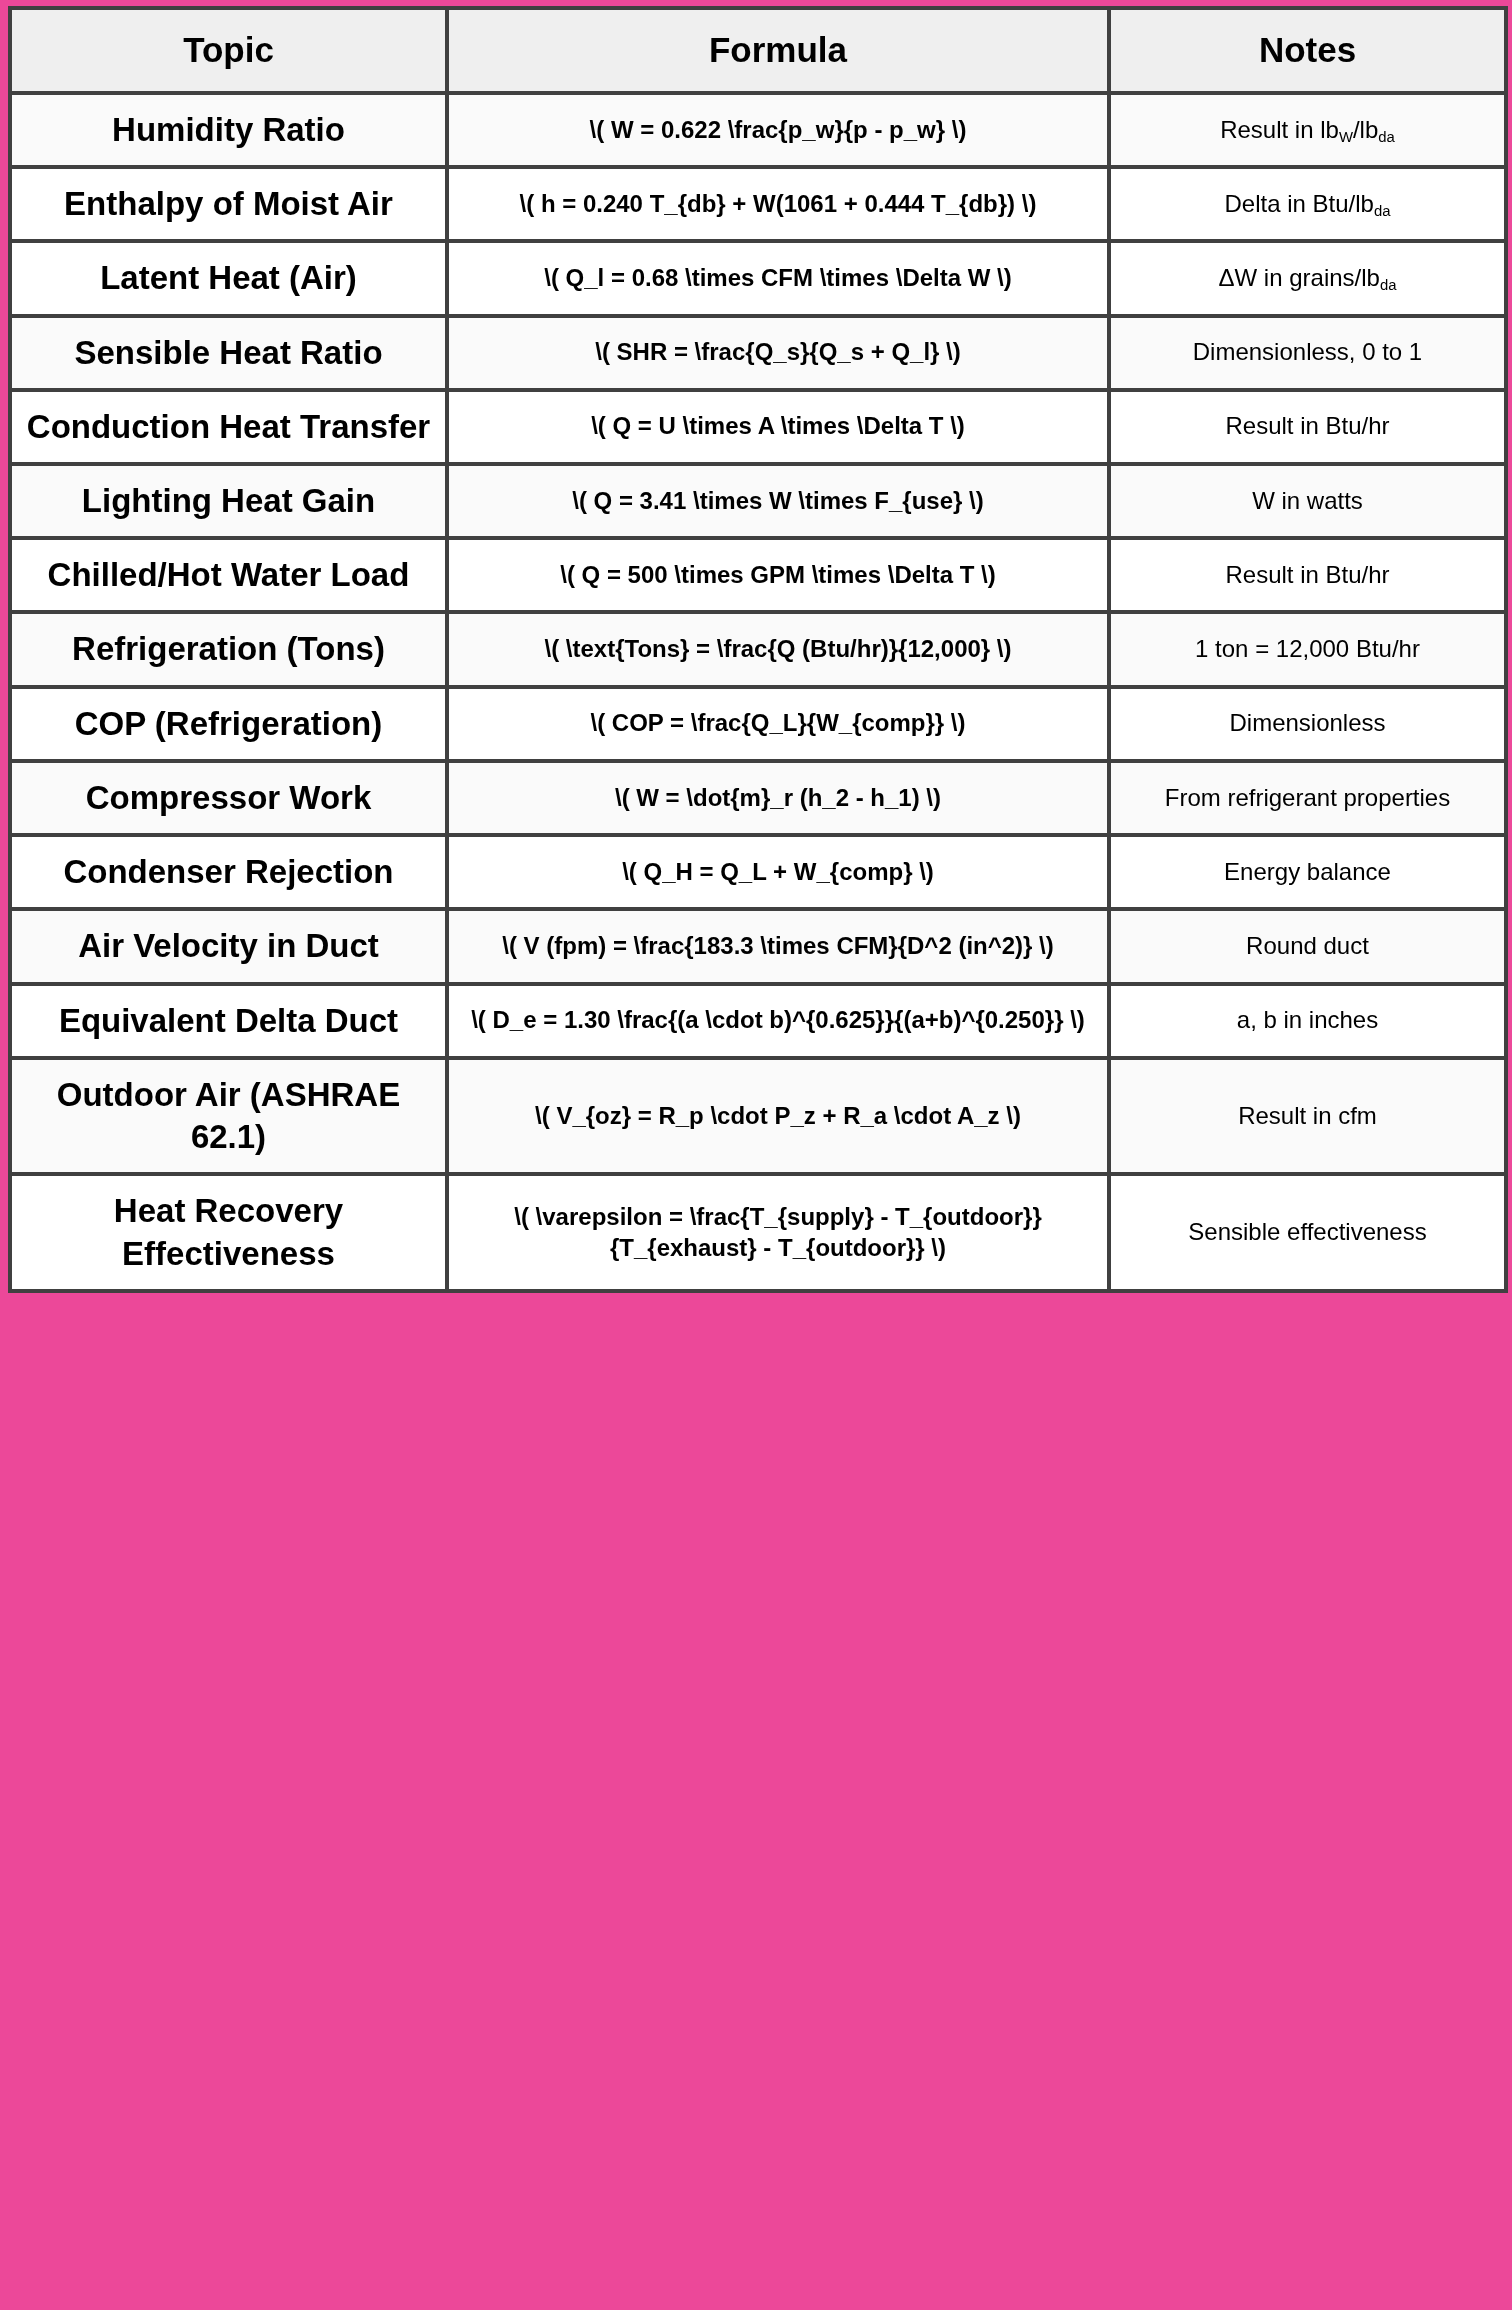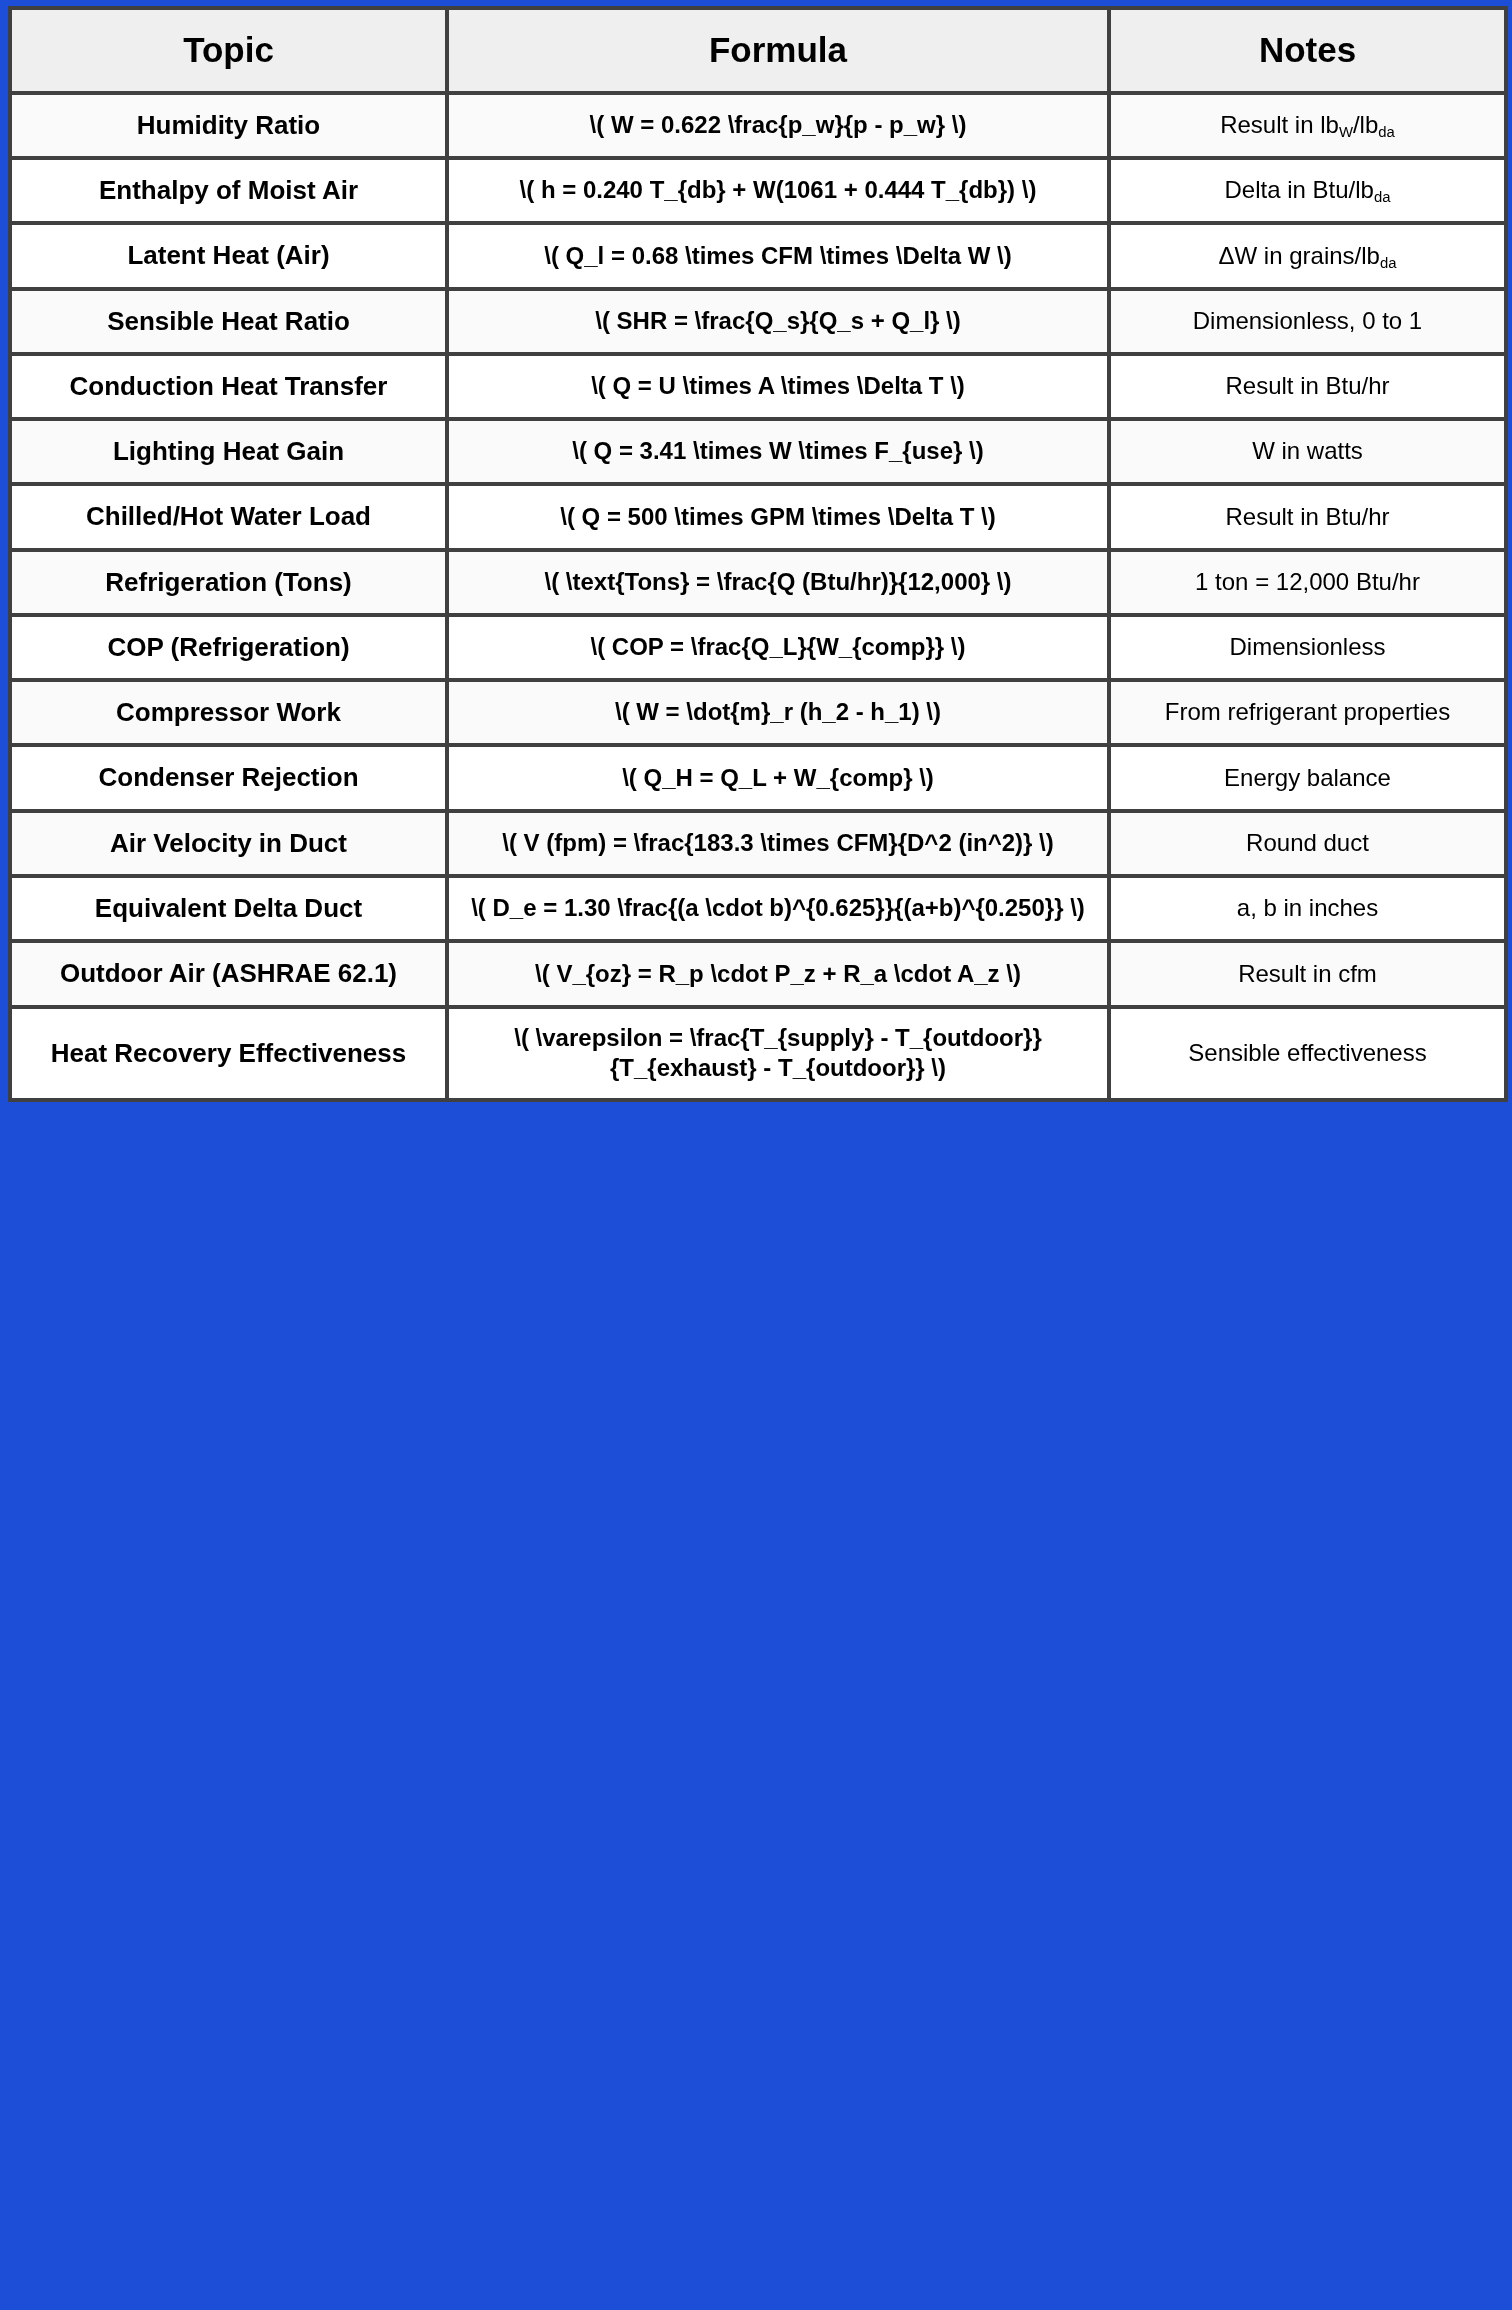--- a/index.html
+++ b/index.html
@@ -10,21 +10,21 @@
   body {
     width: 1512px;
     height: 2310px;
     font-family: "Liberation Sans", sans-serif;
     -webkit-font-smoothing: none;
   }
   #formula-table-wrap {
     width: 1512px;
     height: 2310px;
     box-sizing: border-box;
-    background: #1d4ed8;
+    background: #ec4899;
     padding: 6px 8px 8px 8px;
   }
   table.formula-table {
     border-collapse: collapse;
     width: 1496px;
     table-layout: fixed;
     border: 4px solid #404040;
   }
   table.formula-table col.col-topic    { width: 437px; }
   table.formula-table col.col-formula  { width: 662px; }
@@ -41,21 +41,21 @@
     word-wrap: break-word;
     overflow-wrap: break-word;
   }
   table.formula-table thead th {
     background: #efefef;
     font-size: 35px;
     font-weight: bold;
     padding: 18px 12px;
   }
   table.formula-table tbody td.cell-topic {
-    font-size: 26px;
+    font-size: 33px;
     font-weight: bold;
   }
   table.formula-table tbody td.cell-formula {
     font-size: 24px;
     font-weight: bold;
   }
   table.formula-table tbody td.cell-notes {
     font-size: 24px;
     font-weight: normal;
   }

